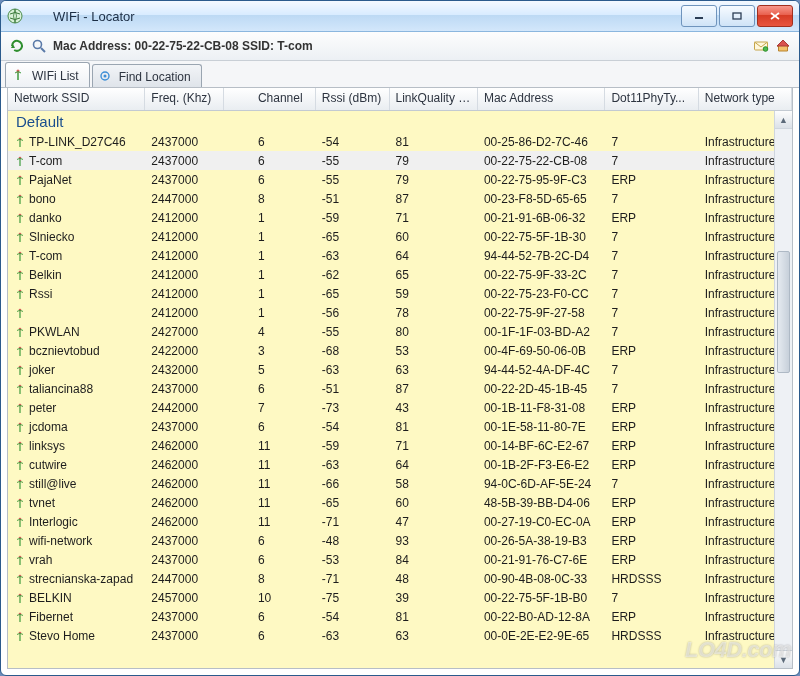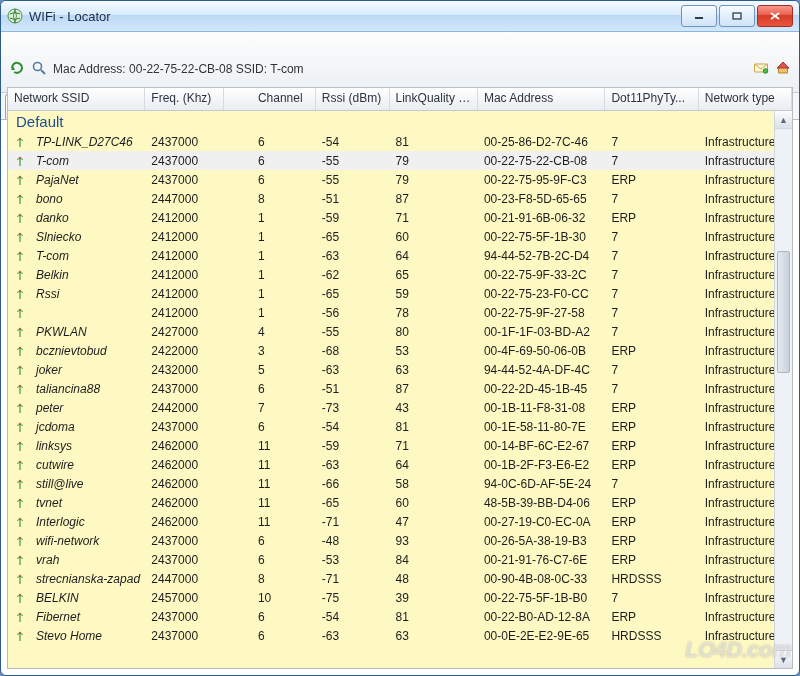--- a/index.html
+++ b/index.html
@@ -22,20 +22,21 @@
     box-sizing: border-box;
     overflow: hidden;
   }
   .titlebar {
     height: 30px;
     background: linear-gradient(to bottom, #f4f9ff 0%, #d9ecff 45%, #bcd9f4 46%, #d3e7fb 100%);
     border-bottom: 1px solid #8bb6de;
     display: flex;
     align-items: center;
     padding: 0 6px;
+    gap: 24px;
   }
   .titlebar .app-icon {
     width: 16px;
     height: 16px;
     margin-right: 6px;
   }
   .titlebar .title {
     flex: 1;
     color: #1b2d44;
     font-size: 13px;
@@ -59,23 +60,24 @@
   .winbtn.close {
     background: linear-gradient(to bottom, #f8988c 0%, #e85f4d 45%, #d63b25 46%, #e8543d 100%);
     border-color: #a22f1e;
     color: #fff;
   }
   .toolbar {
     height: 28px;
     background: linear-gradient(to bottom, #fdfdfd, #ecf0f4);
     border-bottom: 1px solid #c9cfd6;
     display: flex;
-    align-items: flex-end;
-    padding: 16px 8px;
+    align-items: center;
+    padding: 0 8px;
     color: #333;
+    font-weight: bold;
   }
   .toolbar .sep {
     flex: 1;
   }
   .tb-icon {
     width: 16px;
     height: 16px;
     margin-right: 6px;
     display: inline-flex;
     align-items: center;
@@ -158,22 +160,21 @@
   .row .cell {
     padding: 0 6px;
     white-space: nowrap;
     overflow: hidden;
     box-sizing: border-box;
     font-size: 12px;
   }
   .row .cell.first {
     display: flex;
     align-items: center;
-    gap: 10px;
-    font-style: italic;
+    gap: 3px;
   }
   .row .wifi-ic {
     width: 12px;
     height: 10px;
     flex-shrink: 0;
   }
   
   .c0 { width: 140px; }
   .c1 { width: 80px;  }
   .c2 { width: 65px; margin-left: 28px;  }

